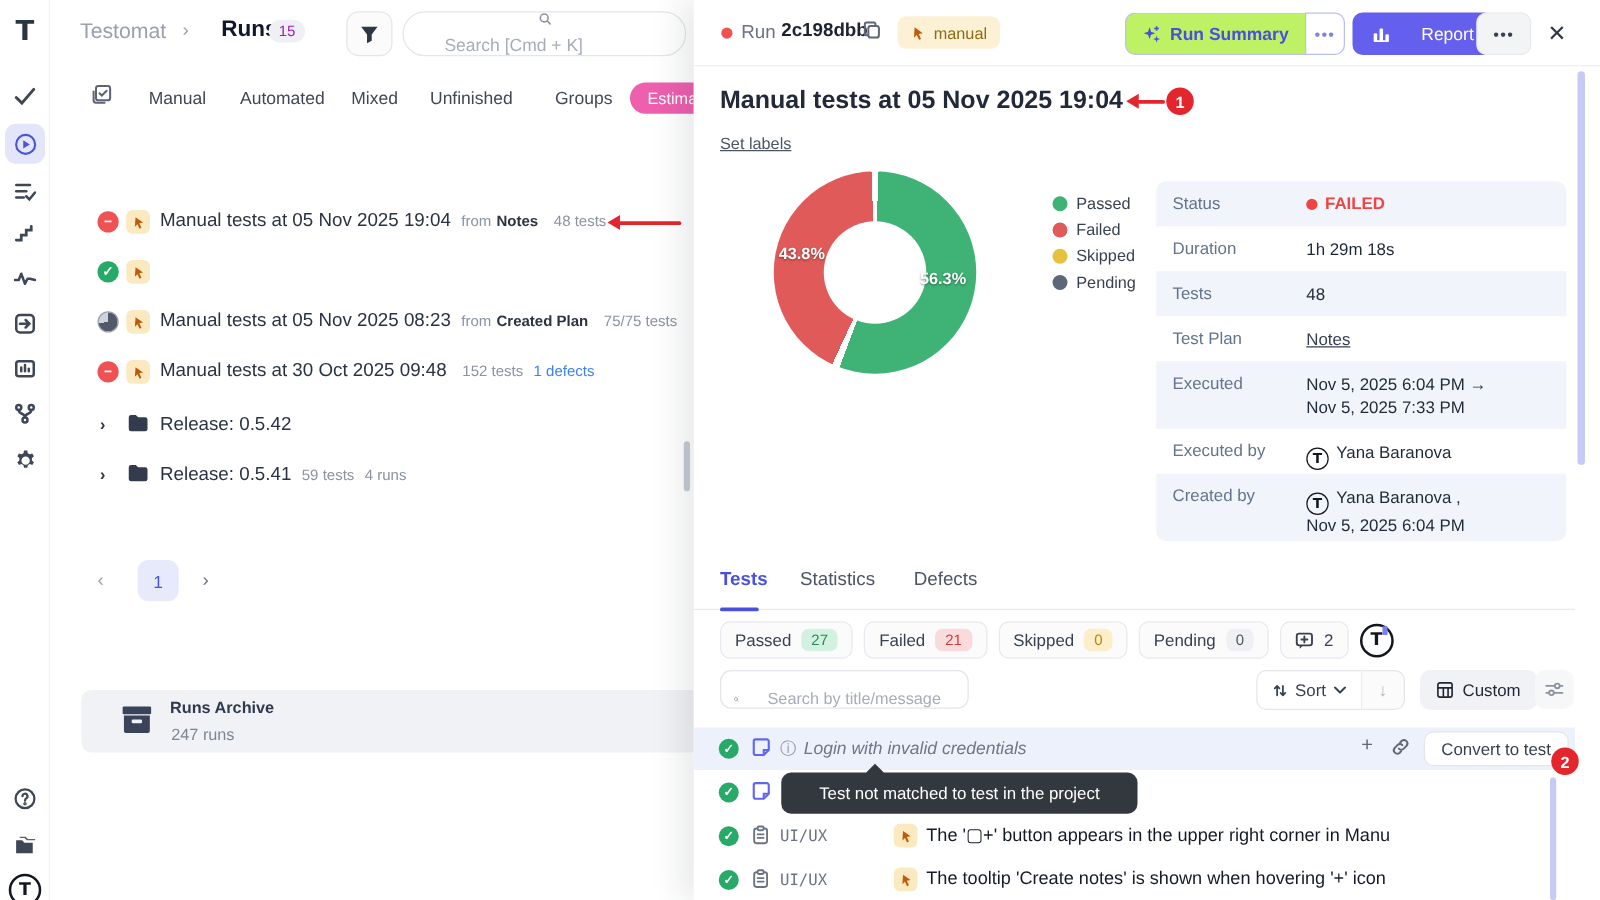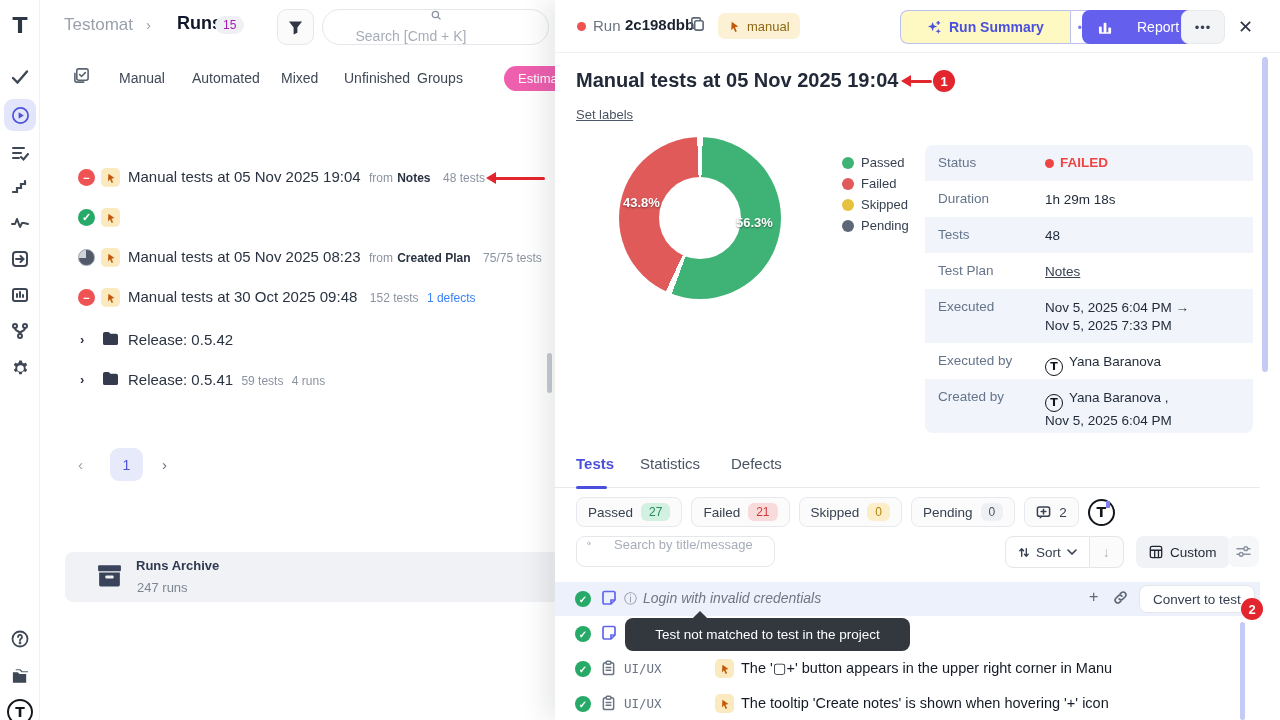--- a/index.html
+++ b/index.html
@@ -60,21 +60,21 @@
   
   .right-panel { position:absolute; left:555px; top:0; width:725px; height:720px; background:#fff; box-shadow:-10px 0 24px rgba(30,36,50,.10); z-index:10; }
   .rp-header { position:absolute; left:0; top:0; width:100%; height:53px; border-bottom:1px solid #eef0f2; }
   .run-dot { position:absolute; left:22px; top:22px; width:9px; height:9px; border-radius:50%; background:#f05252; }
   .run-lb { position:absolute; left:38px; top:17px; font-size:15px; color:#6b7280; }
   .run-id { position:absolute; left:70px; top:16px; font-size:15px; font-weight:bold; color:#1c2330; }
   .copy-ic { position:absolute; left:135px; top:16px; color:#5d6776; }
   .manual-badge { position:absolute; left:163px; top:13px; height:26px; background:#fcf1d4; border-radius:7px; display:flex; align-items:center; gap:6px; padding:0 10px; }
   .manual-badge span { font-size:13px; color:#8d6a14; }
   .runsum-grp { position:absolute; left:345px; top:10px; height:34px; display:flex; }
-  .runsum-main { display:flex; align-items:center; gap:7px; border:1px solid #bcc0f1; border-right:none; border-radius:8px 0 0 8px; background:#fef9c3; padding:0 26px; color:#4a50dd; font-size:14px; font-weight:bold; }
+  .runsum-main { display:flex; align-items:center; gap:7px; border:1px solid #bcc0f1; border-right:none; border-radius:8px 0 0 8px; background:#bef264; padding:0 13px; color:#4a50dd; font-size:14px; font-weight:bold; }
   .runsum-more { width:32px; border:1px solid #bcc0f1; border-radius:0 8px 8px 0; background:#fff; color:#7d82e8; display:flex; align-items:center; justify-content:center; font-size:13px; letter-spacing:1px; }
   .report-btn { position:absolute; left:527px; top:10px; height:34px; background:#655fee; border:none; border-radius:8px; color:#fff; font-size:14px; display:flex; align-items:center; gap:24px; padding:0 16px; font-family:"Liberation Sans", sans-serif; }
   .more-btn { position:absolute; left:626px; top:10px; width:44px; height:34px; background:#f3f4f6; border:1px solid #e8eaee; border-radius:8px; color:#374151; font-size:13px; letter-spacing:1px; display:flex; align-items:center; justify-content:center; }
   .rp-close { position:absolute; left:683px; top:16px; font-size:18px; color:#2f3744; }
 
   .rp-title { position:absolute; left:21px; top:69px; font-size:20px; font-weight:bold; color:#222938; }
   .set-labels { position:absolute; left:21px; top:107px; font-size:13px; color:#4b5563; text-decoration:underline; }
 
   .donut { position:absolute; left:64px; top:137px; width:162px; height:162px; border-radius:50%;
     background:conic-gradient(#fff 0deg 2deg, #3fb375 2deg 200.5deg, #fff 200.5deg 205deg, #e05a5a 205deg 358deg, #fff 358deg 360deg); }
@@ -107,21 +107,21 @@
   .chip { height:30px; border:1px solid #e7e9ee; background:#fbfbfc; border-radius:8px; display:flex; align-items:center; gap:8px; padding:0 11px; font-size:13.5px; color:#374151; }
   .cbadge { font-size:12px; border-radius:6px; padding:2px 8px; }
   .cb-green { background:#d2f1e0; color:#288a58; }
   .cb-red { background:#fadbdb; color:#d03c3c; }
   .cb-yellow { background:#fbeec9; color:#b9830a; }
   .cb-gray { background:#eef0f3; color:#4b5563; }
   .t-avatar { width:27px; height:27px; border:2px solid #12161d; border-radius:50%; display:flex; align-items:center; justify-content:center; font-weight:bold; font-size:14px; color:#12161d; position:relative; font-family:"DejaVu Sans", sans-serif; }
   .t-avatar i { position:absolute; right:3px; top:0px; width:4px; height:7px; background:#7a7ff2; font-style:normal; }
 
   .list-toolbar { position:absolute; left:0; top:536px; width:100%; height:32px; }
-  .lt-search { position:absolute; left:21px; top:0; width:199px; height:31px; border:1px solid #e4e6ea; border-radius:9px; display:flex; align-items:flex-start; gap:23px; padding:0 10px; }
+  .lt-search { position:absolute; left:21px; top:0; width:199px; height:31px; border:1px solid #e4e6ea; border-radius:9px; display:flex; align-items:flex-end; gap:23px; padding:0 10px; }
   .lt-search input { border:none; outline:none; width:150px; font-size:13px; color:#374151; background:transparent; font-family:"Liberation Sans", sans-serif; }
   .lt-search input::placeholder { color:#a7adb8; }
   .sort-grp { position:absolute; left:450px; top:0; height:32px; display:flex; }
   .sort-main { display:flex; align-items:center; gap:6px; padding:0 12px; border:1px solid #e4e6ea; background:#fff; border-radius:8px 0 0 8px; font-size:13.5px; color:#374151; }
   .sort-down { width:34px; display:flex; align-items:center; justify-content:center; border:1px solid #e4e6ea; border-left:none; border-radius:0 8px 8px 0; color:#b4bac3; background:#fbfbfc; font-size:14px; }
   .custom-btn { position:absolute; left:581px; top:0; height:32px; background:#f1f2f5; border:none; border-radius:8px; display:flex; align-items:center; gap:7px; padding:0 13px; font-size:13.5px; color:#1f2733; font-family:"Liberation Sans", sans-serif; }
   .cols-btn { position:absolute; left:673px; top:0; width:31px; height:31px; background:#f6f7f9; border-radius:8px; display:flex; align-items:center; justify-content:center; color:#8b93a1; }
 
   .trow { position:absolute; left:0; width:705px; height:34px; }
   .trow.hl { background:#edf1fc; }
@@ -255,21 +255,21 @@
         <svg width="17" height="17" viewBox="0 0 18 18" fill="none" stroke="currentColor" stroke-width="1.7">
             <rect x="4" y="2" width="12" height="12" rx="2"></rect>
             <path d="M7 8 l2 2 4-4" stroke-linecap="round"></path>
             <path d="M2 6 v8 a2 2 0 0 0 2 2 h8"></path>
           </svg>
       </span>
       <span class="lp-tab" style="left:79px">Manual</span>
       <span class="lp-tab" style="left:152px">Automated</span>
       <span class="lp-tab" style="left:241px">Mixed</span>
       <span class="lp-tab" style="left:304px">Unfinished</span>
-      <span class="lp-tab" style="left:377px">Groups</span>
+      <span class="lp-tab" style="left:404px">Groups</span>
       <span class="estimate-pill">Estimate</span>
     </div>
 
     <div class="run-row" style="top:166px">
       <span class="st-ic st-failed">−</span>
       <span class="manu-ic">
         <svg width="12" height="12" viewBox="0 0 14 14" fill="#c2590a">
             <path d="M4 2 L11 7 L7.5 7.8 L9.5 12 L7.8 12.8 L5.8 8.6 L3.4 11 Z"></path>
           </svg>
       </span>

